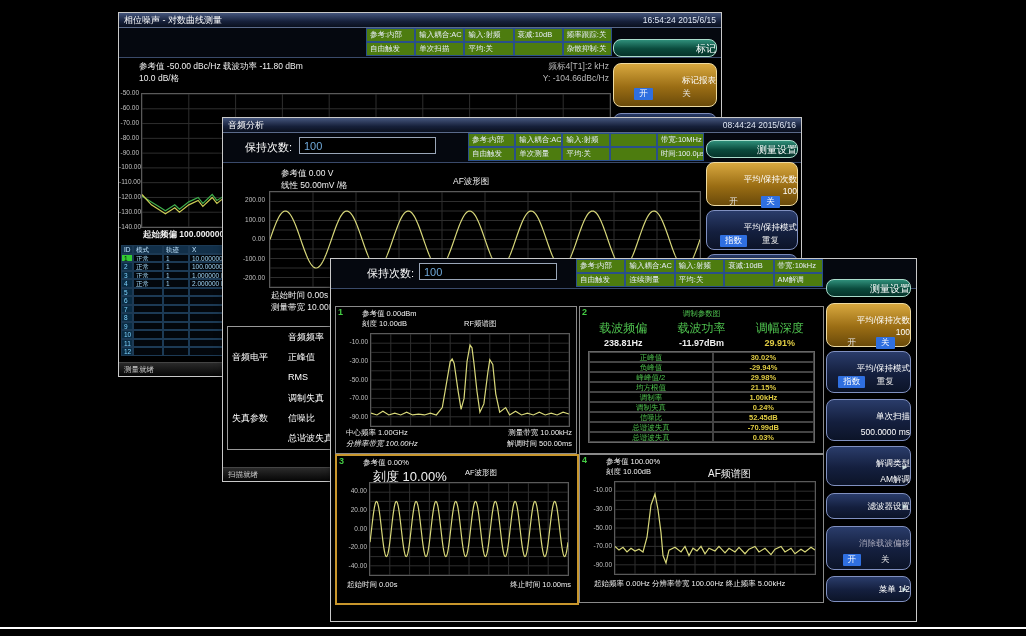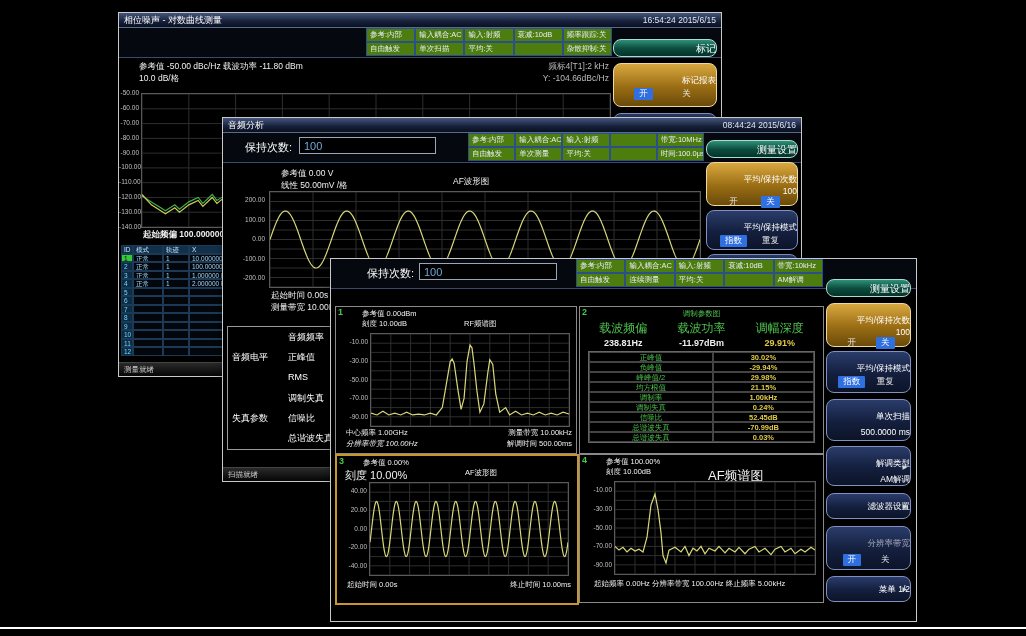--- a/index.html
+++ b/index.html
@@ -461,21 +461,21 @@
         <div class="tr">
           <div class="td">总谐波失真</div>
           <div class="td">0.03%</div>
         </div>
       </div>
   </div>
 
   <div class="pane selpane" style="left:4px;top:195px;width:240px;height:147px;">
     <div class="pnum">3</div>
     <div class="chead" style="left:26px;top:2px;font-size:7.5px;">参考值 0.00%</div>
-    <div class="chead" style="left:8px;top:12px;font-size:11px;">刻度 10.00%</div>
+    <div class="chead" style="left:36px;top:12px;font-size:13px;">刻度 10.00%</div>
     <div class="chead" style="left:128px;top:12px;font-size:7.5px;">AF波形图</div>
     <div class="ylabs" style="left:2px;top:31px;width:28px;height:82px;">
         <div>40.00</div>
         <div>20.00</div>
         <div>0.00</div>
         <div>-20.00</div>
         <div>-40.00</div>
       </div>
     <div class="plotwrap" style="left:32px;top:26px;width:198px;height:92px;">
       <svg viewBox="0 0 1000 600" preserveAspectRatio="none">
@@ -505,21 +505,21 @@
         </svg>
     </div>
     <div class="pfoot" style="left:10px;top:124px;">起始时间 0.00s</div>
     <div class="pfoot" style="right:6px;top:124px;">终止时间 10.00ms</div>
   </div>
 
   <div class="pane" style="left:248px;top:195px;width:243px;height:147px;">
     <div class="pnum">4</div>
     <div class="chead" style="left:26px;top:2px;font-size:7.5px;">参考值 100.00%</div>
     <div class="chead" style="left:26px;top:12px;font-size:7.5px;">刻度 10.00dB</div>
-    <div class="chead" style="left:128px;top:12px;font-size:13px;">AF频谱图</div>
+    <div class="chead" style="left:128px;top:12px;font-size:10px;">AF频谱图</div>
     <div class="ylabs" style="left:2px;top:31px;width:30px;height:82px;">
         <div>-10.00</div>
         <div>-30.00</div>
         <div>-50.00</div>
         <div>-70.00</div>
         <div>-90.00</div>
       </div>
     <div class="plotwrap" style="left:34px;top:26px;width:200px;height:92px;">
       <svg viewBox="0 0 1000 600" preserveAspectRatio="none">
           <line x1="0.0" y1="0" x2="0.0" y2="600" stroke="#2e2e2e" stroke-width="1" vector-effect="non-scaling-stroke"></line>
@@ -576,21 +576,21 @@
     <div class="btn btn-blue" style="top:187px;height:40px;">
       <div class="l1">解调类型</div>
       <div class="val" style="margin-top:4px;">AM解调</div>
       <span class="arrow">▶</span>
     </div>
     <div class="btn btn-blue" style="top:234px;height:26px;line-height:24px;">
       <span>滤波器设置</span>
       <span class="arrow">▶</span>
     </div>
     <div class="btn btn-blue" style="top:267px;height:44px;">
-      <div class="l1" style="color:#aab;">分辨率带宽</div>
+      <div class="l1" style="color:#aab;">消除载波偏移</div>
       <div class="tgl" style="margin-top:3px;">
         <span class="sel">开</span>
         <span>关</span>
       </div>
     </div>
     <div class="btn btn-blue" style="top:317px;height:26px;line-height:24px;">
       <span>菜单 1/2</span>
       <span class="arrow">▶</span>
     </div>
   </div>

